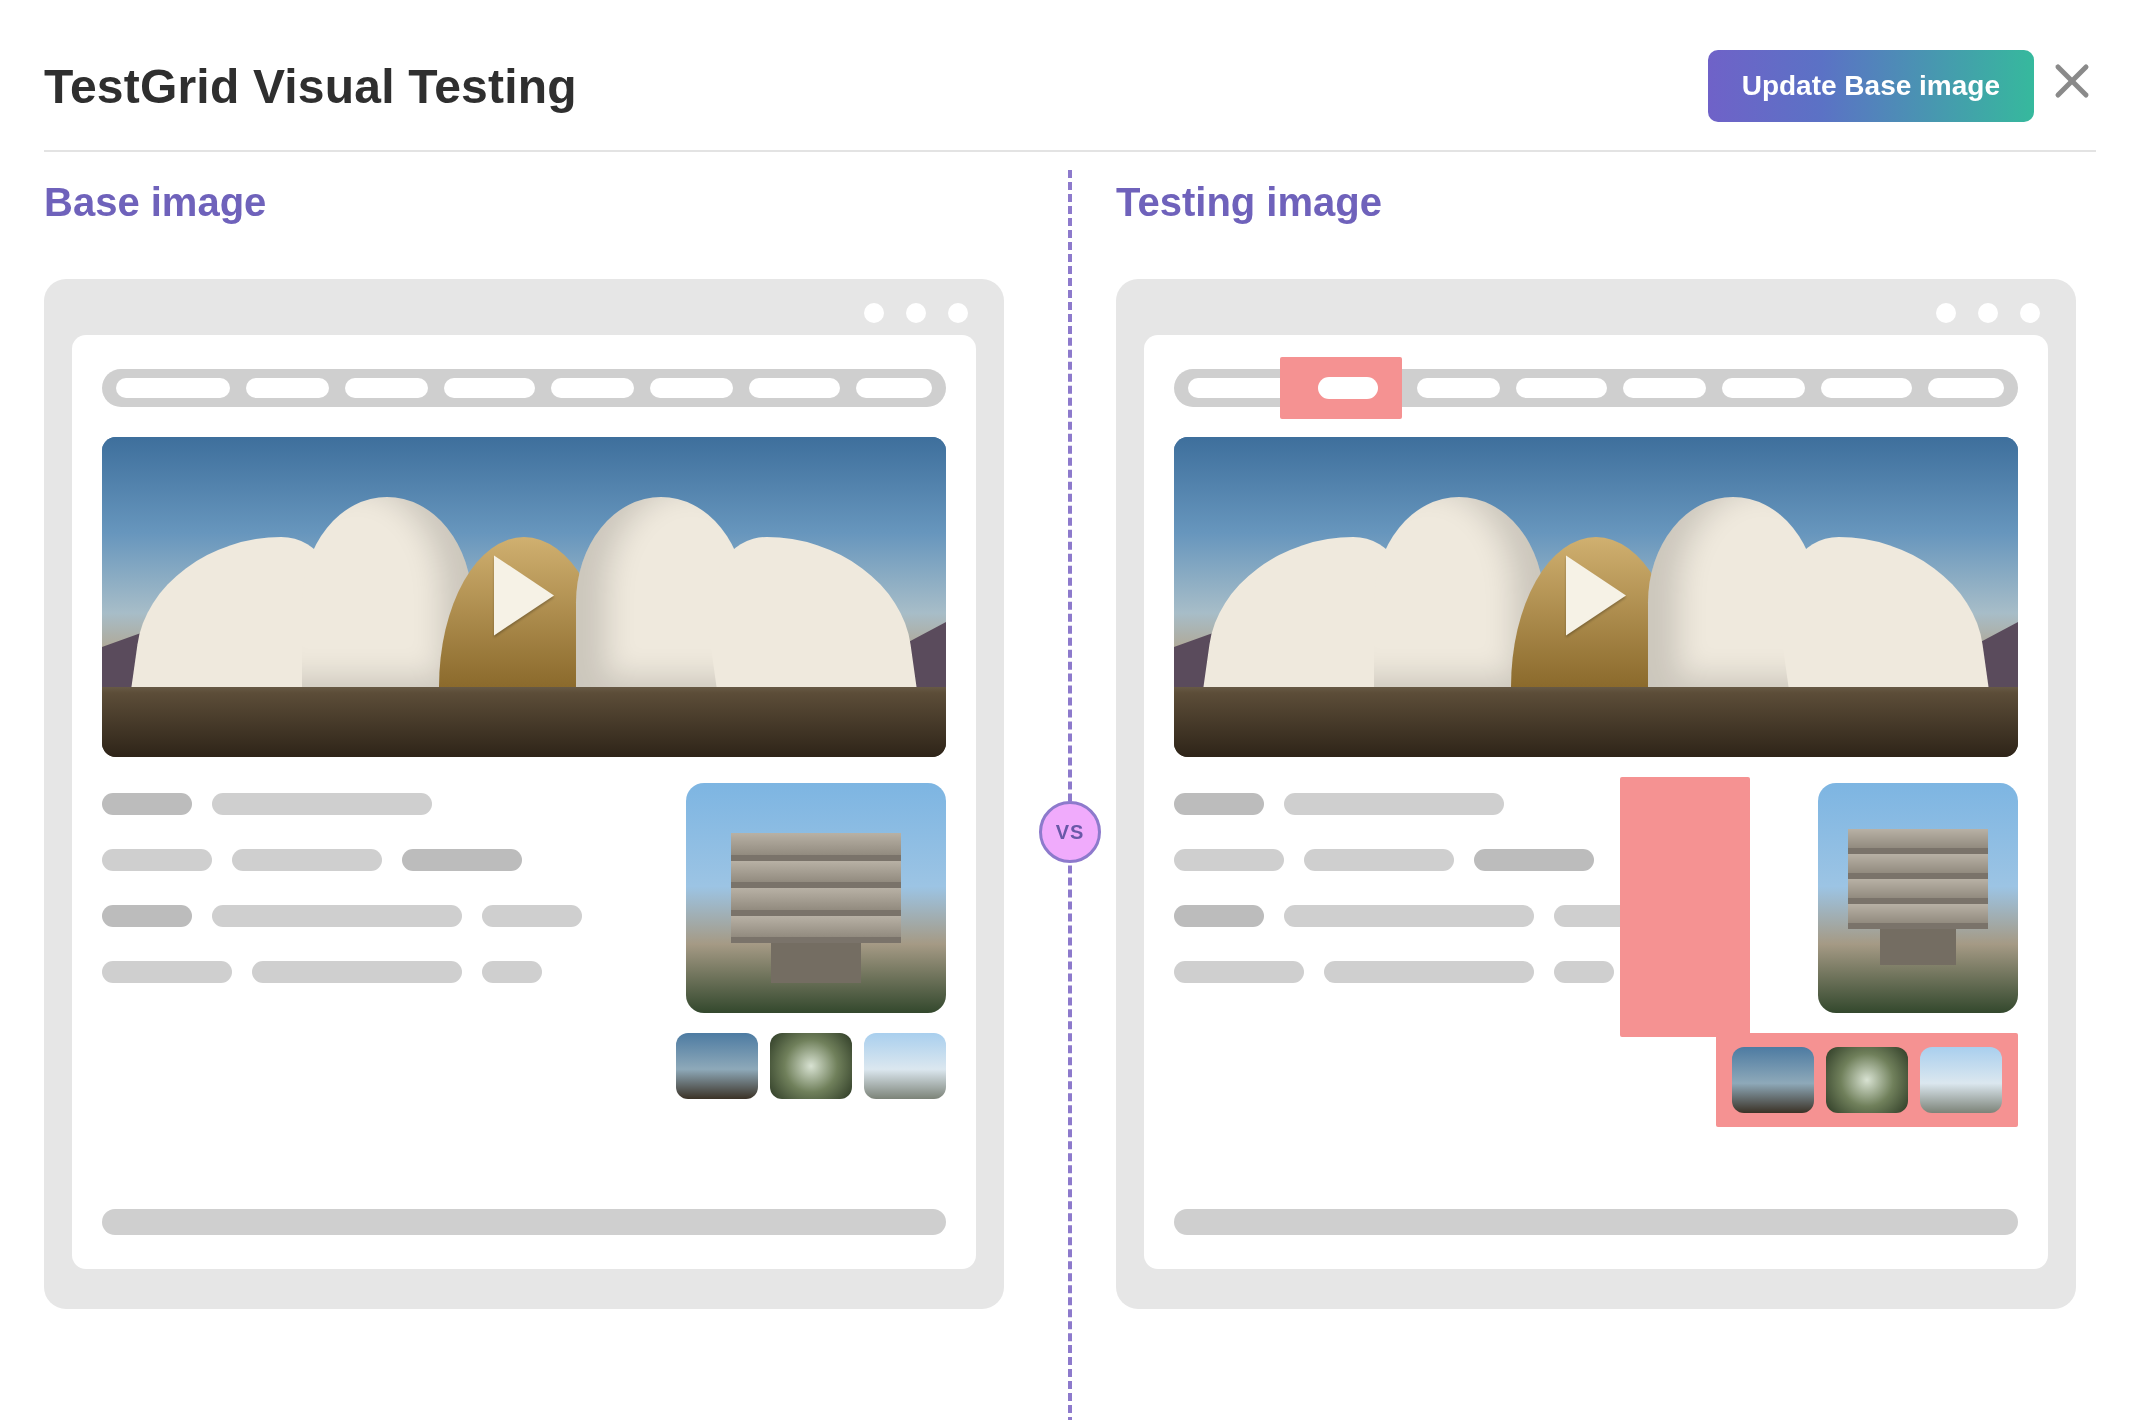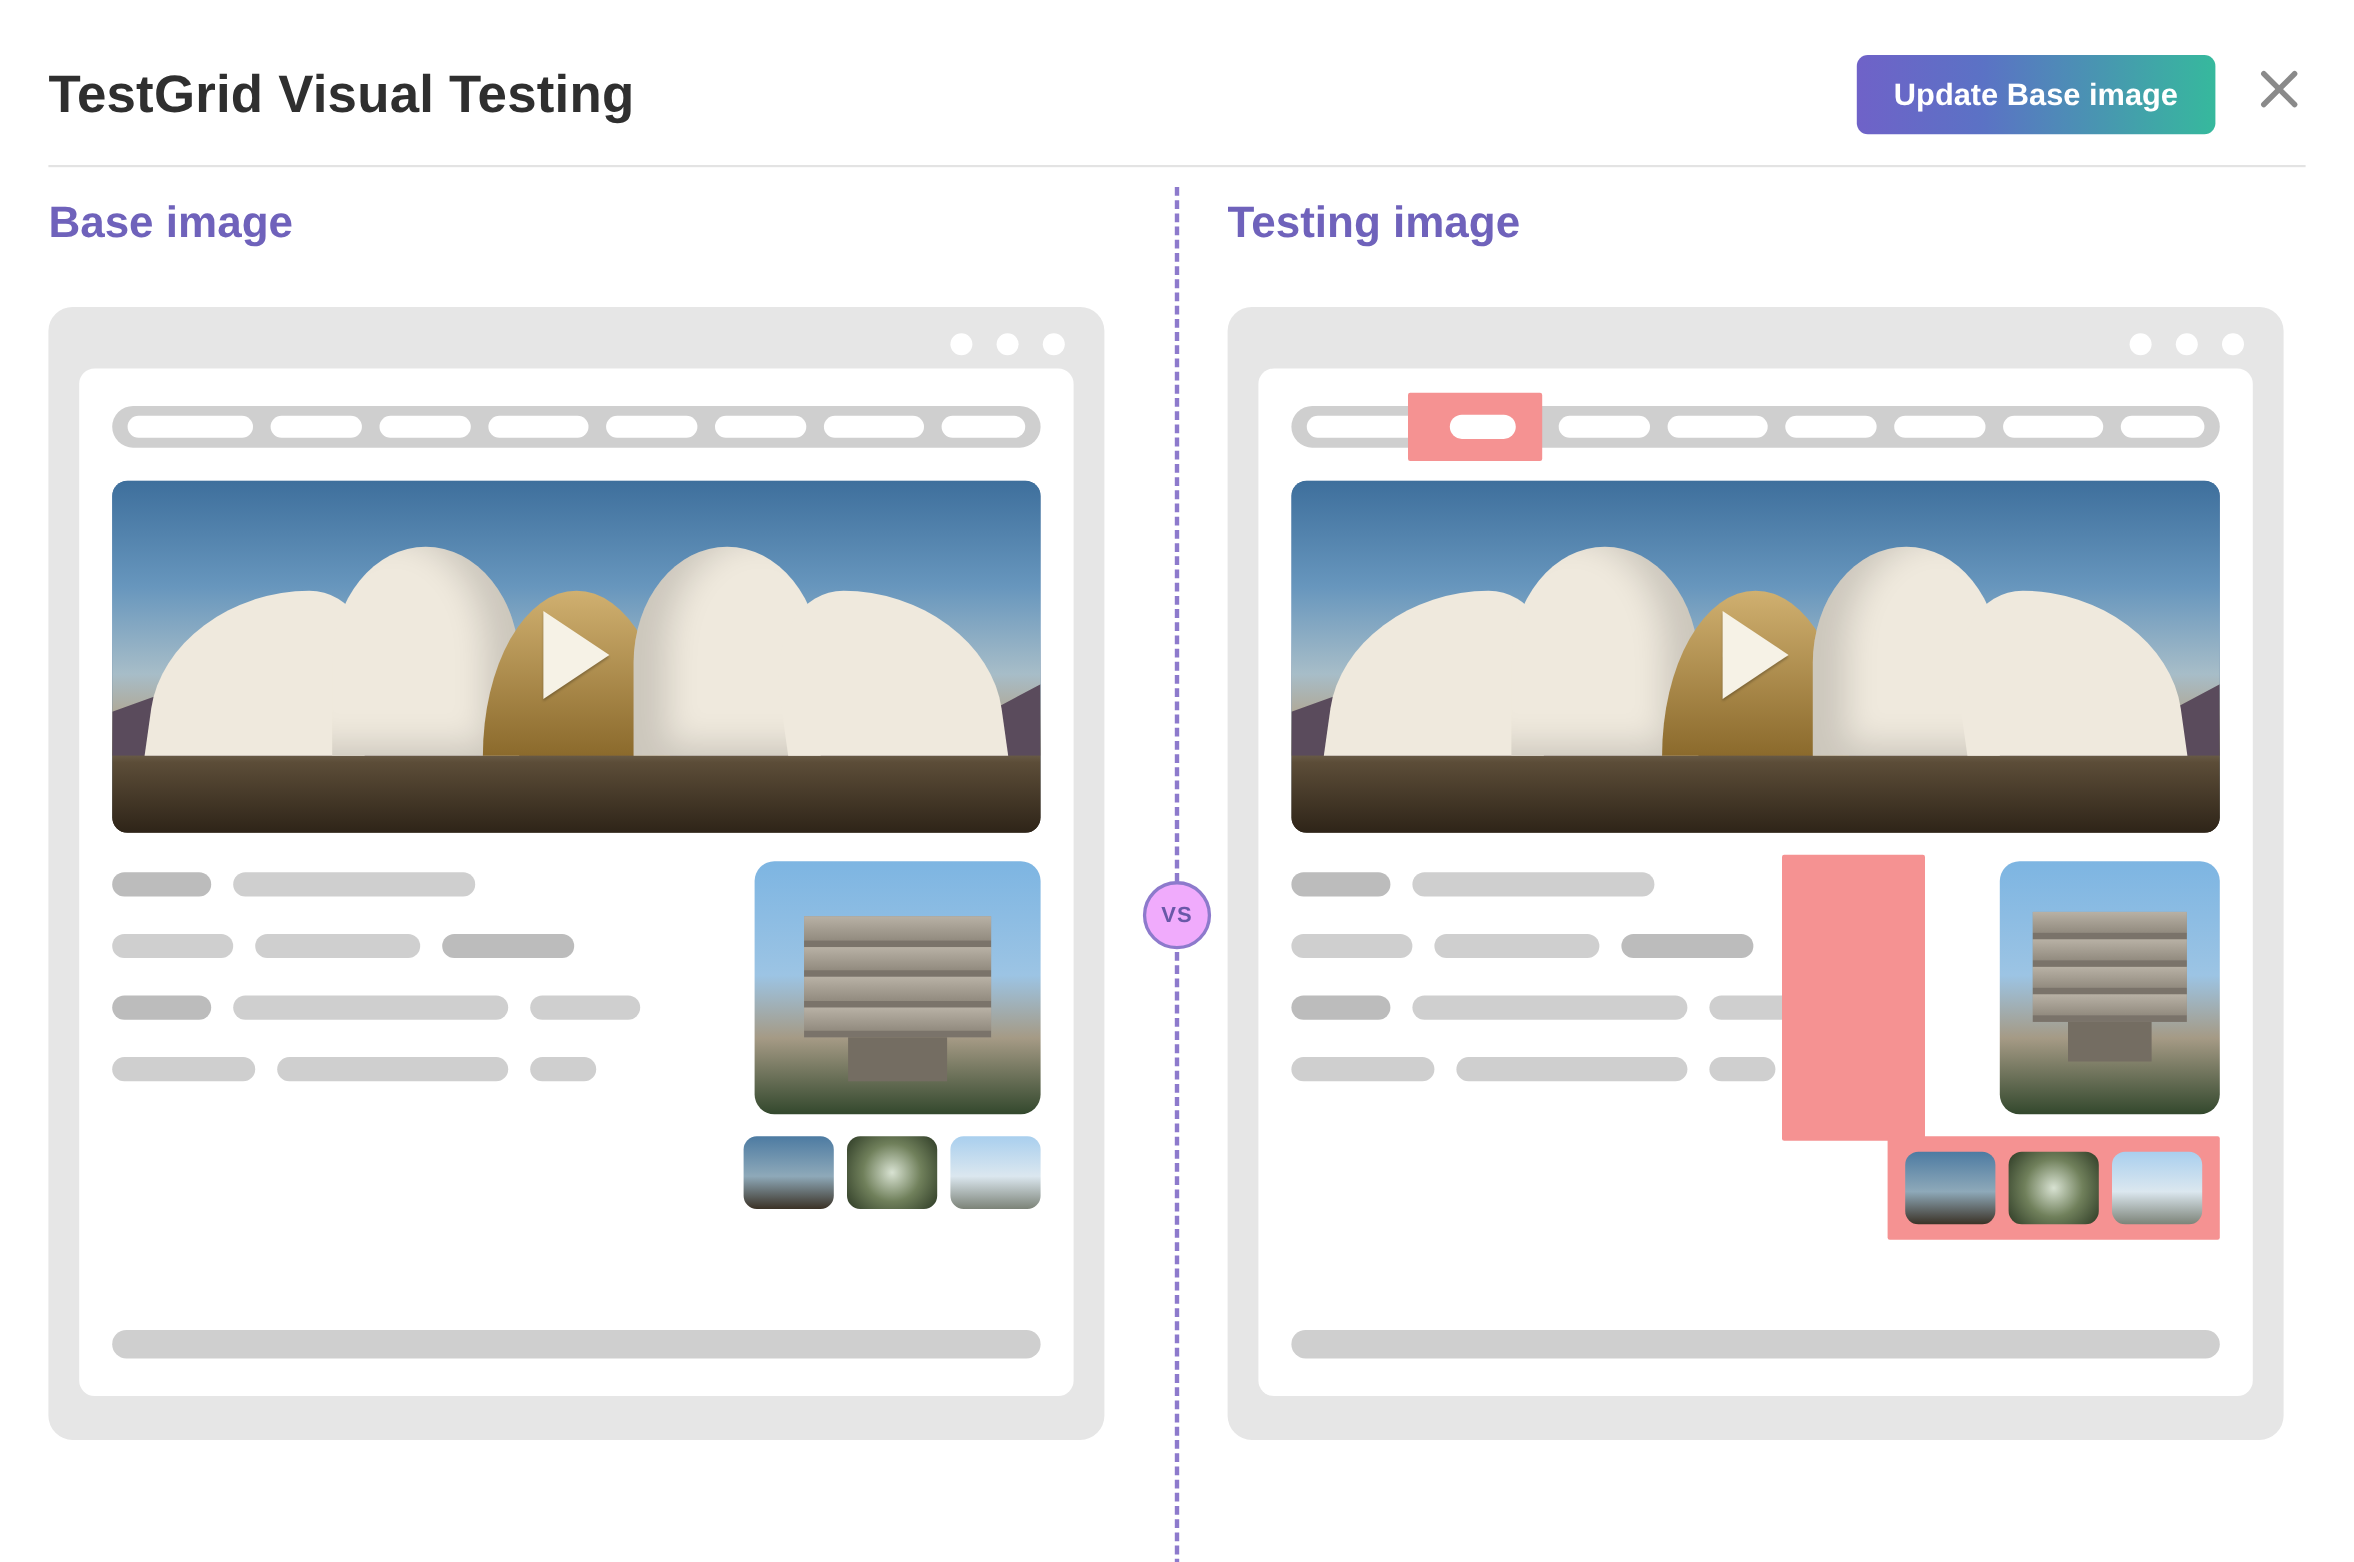--- a/index.html
+++ b/index.html
@@ -7,21 +7,21 @@
     width: 2140px; height: 1420px;
     font-family: "Segoe UI", Arial, Helvetica, sans-serif;
     background: #ffffff; color: #2e2e2e;
     overflow: hidden;
   }
   .wrap { width: 2140px; height: 1420px; padding: 40px 34px 0 34px; }
 
   
   .header { display: flex; align-items: center; justify-content: space-between; padding: 10px 10px 28px 10px; }
   .title { font-size: 48px; font-weight: 800; color: #2f2f2f; letter-spacing: 0.2px; }
-  .header-right { display: flex; align-items: center; gap: 34px; }
+  .header-right { display: flex; align-items: center; gap: 14px; }
   .update-btn {
     background: linear-gradient(90deg, #6f62c8 0%, #5b72c5 35%, #36b99d 100%);
     color: #ffffff; font-weight: 700; font-size: 28px;
     padding: 20px 34px; border-radius: 10px; cursor: pointer; user-select: none;
   }
   .close-x { font-size: 44px; color: #7c7c7c; font-weight: 400; padding: 0 4px; }
   .hr { border: none; border-top: 2px solid #e3e3e3; margin: 0 10px; }
 
   
   .cols { display: flex; position: relative; padding: 10px 10px 0 10px; }

